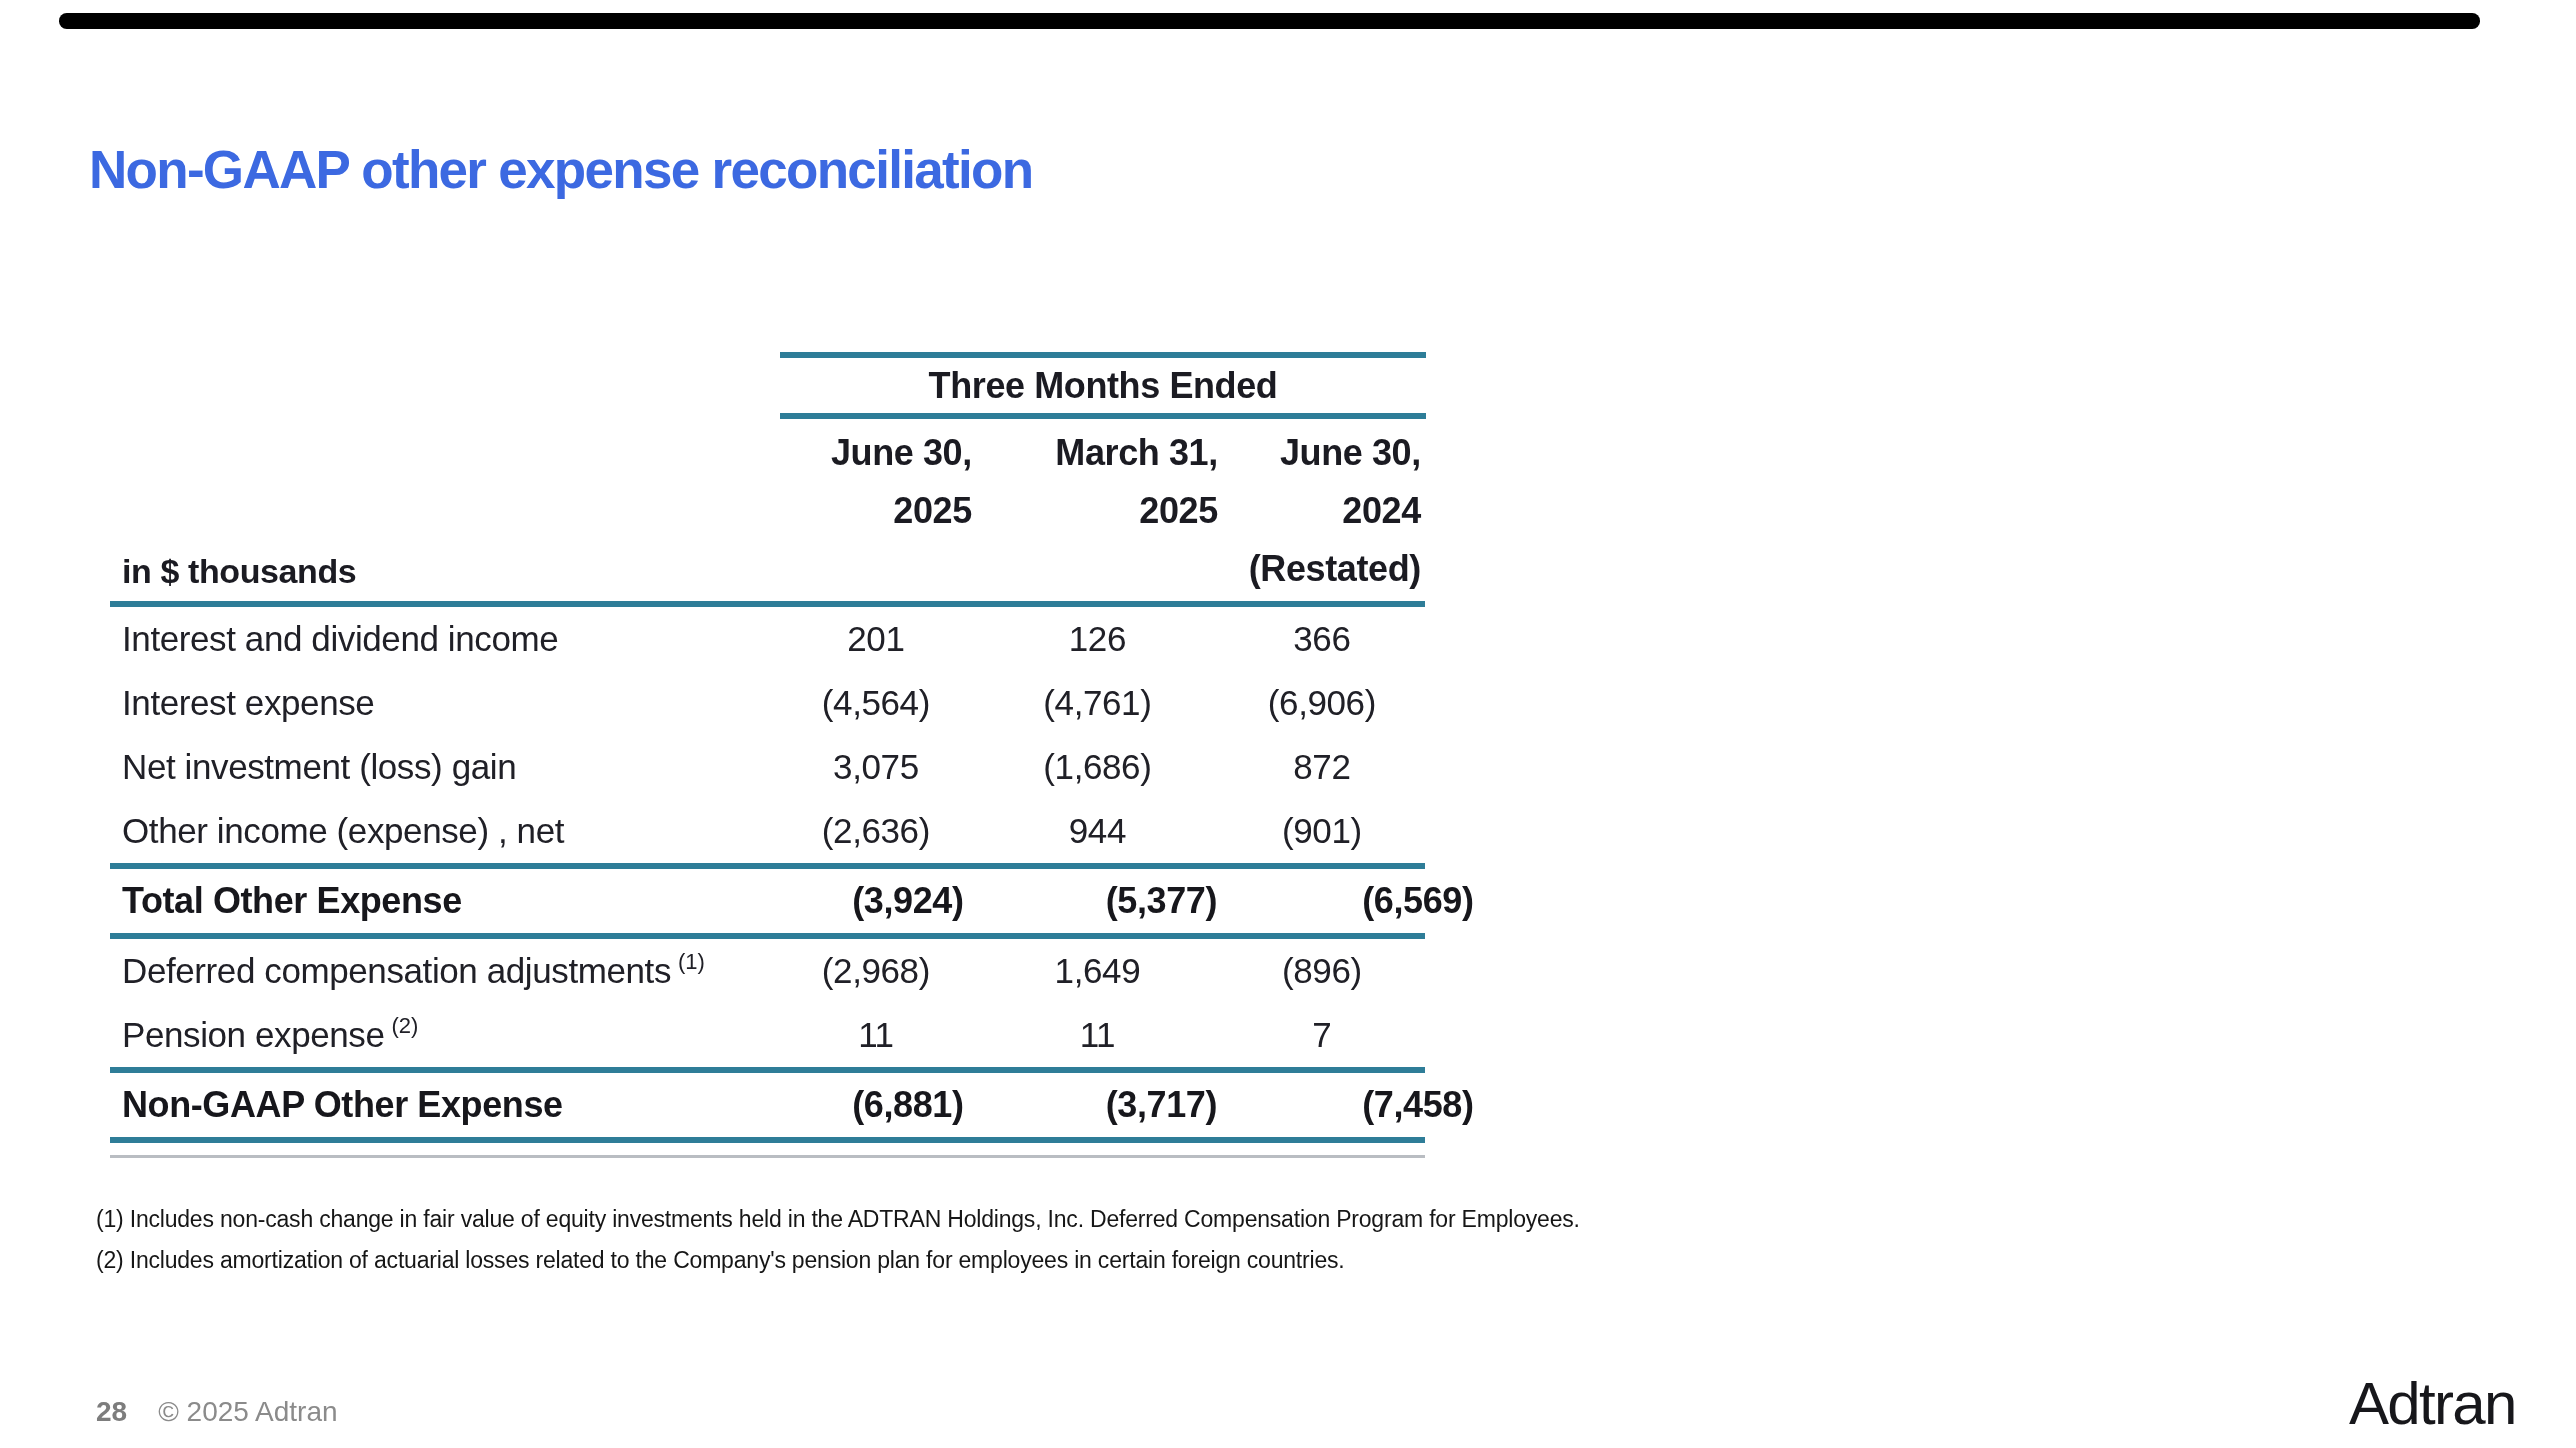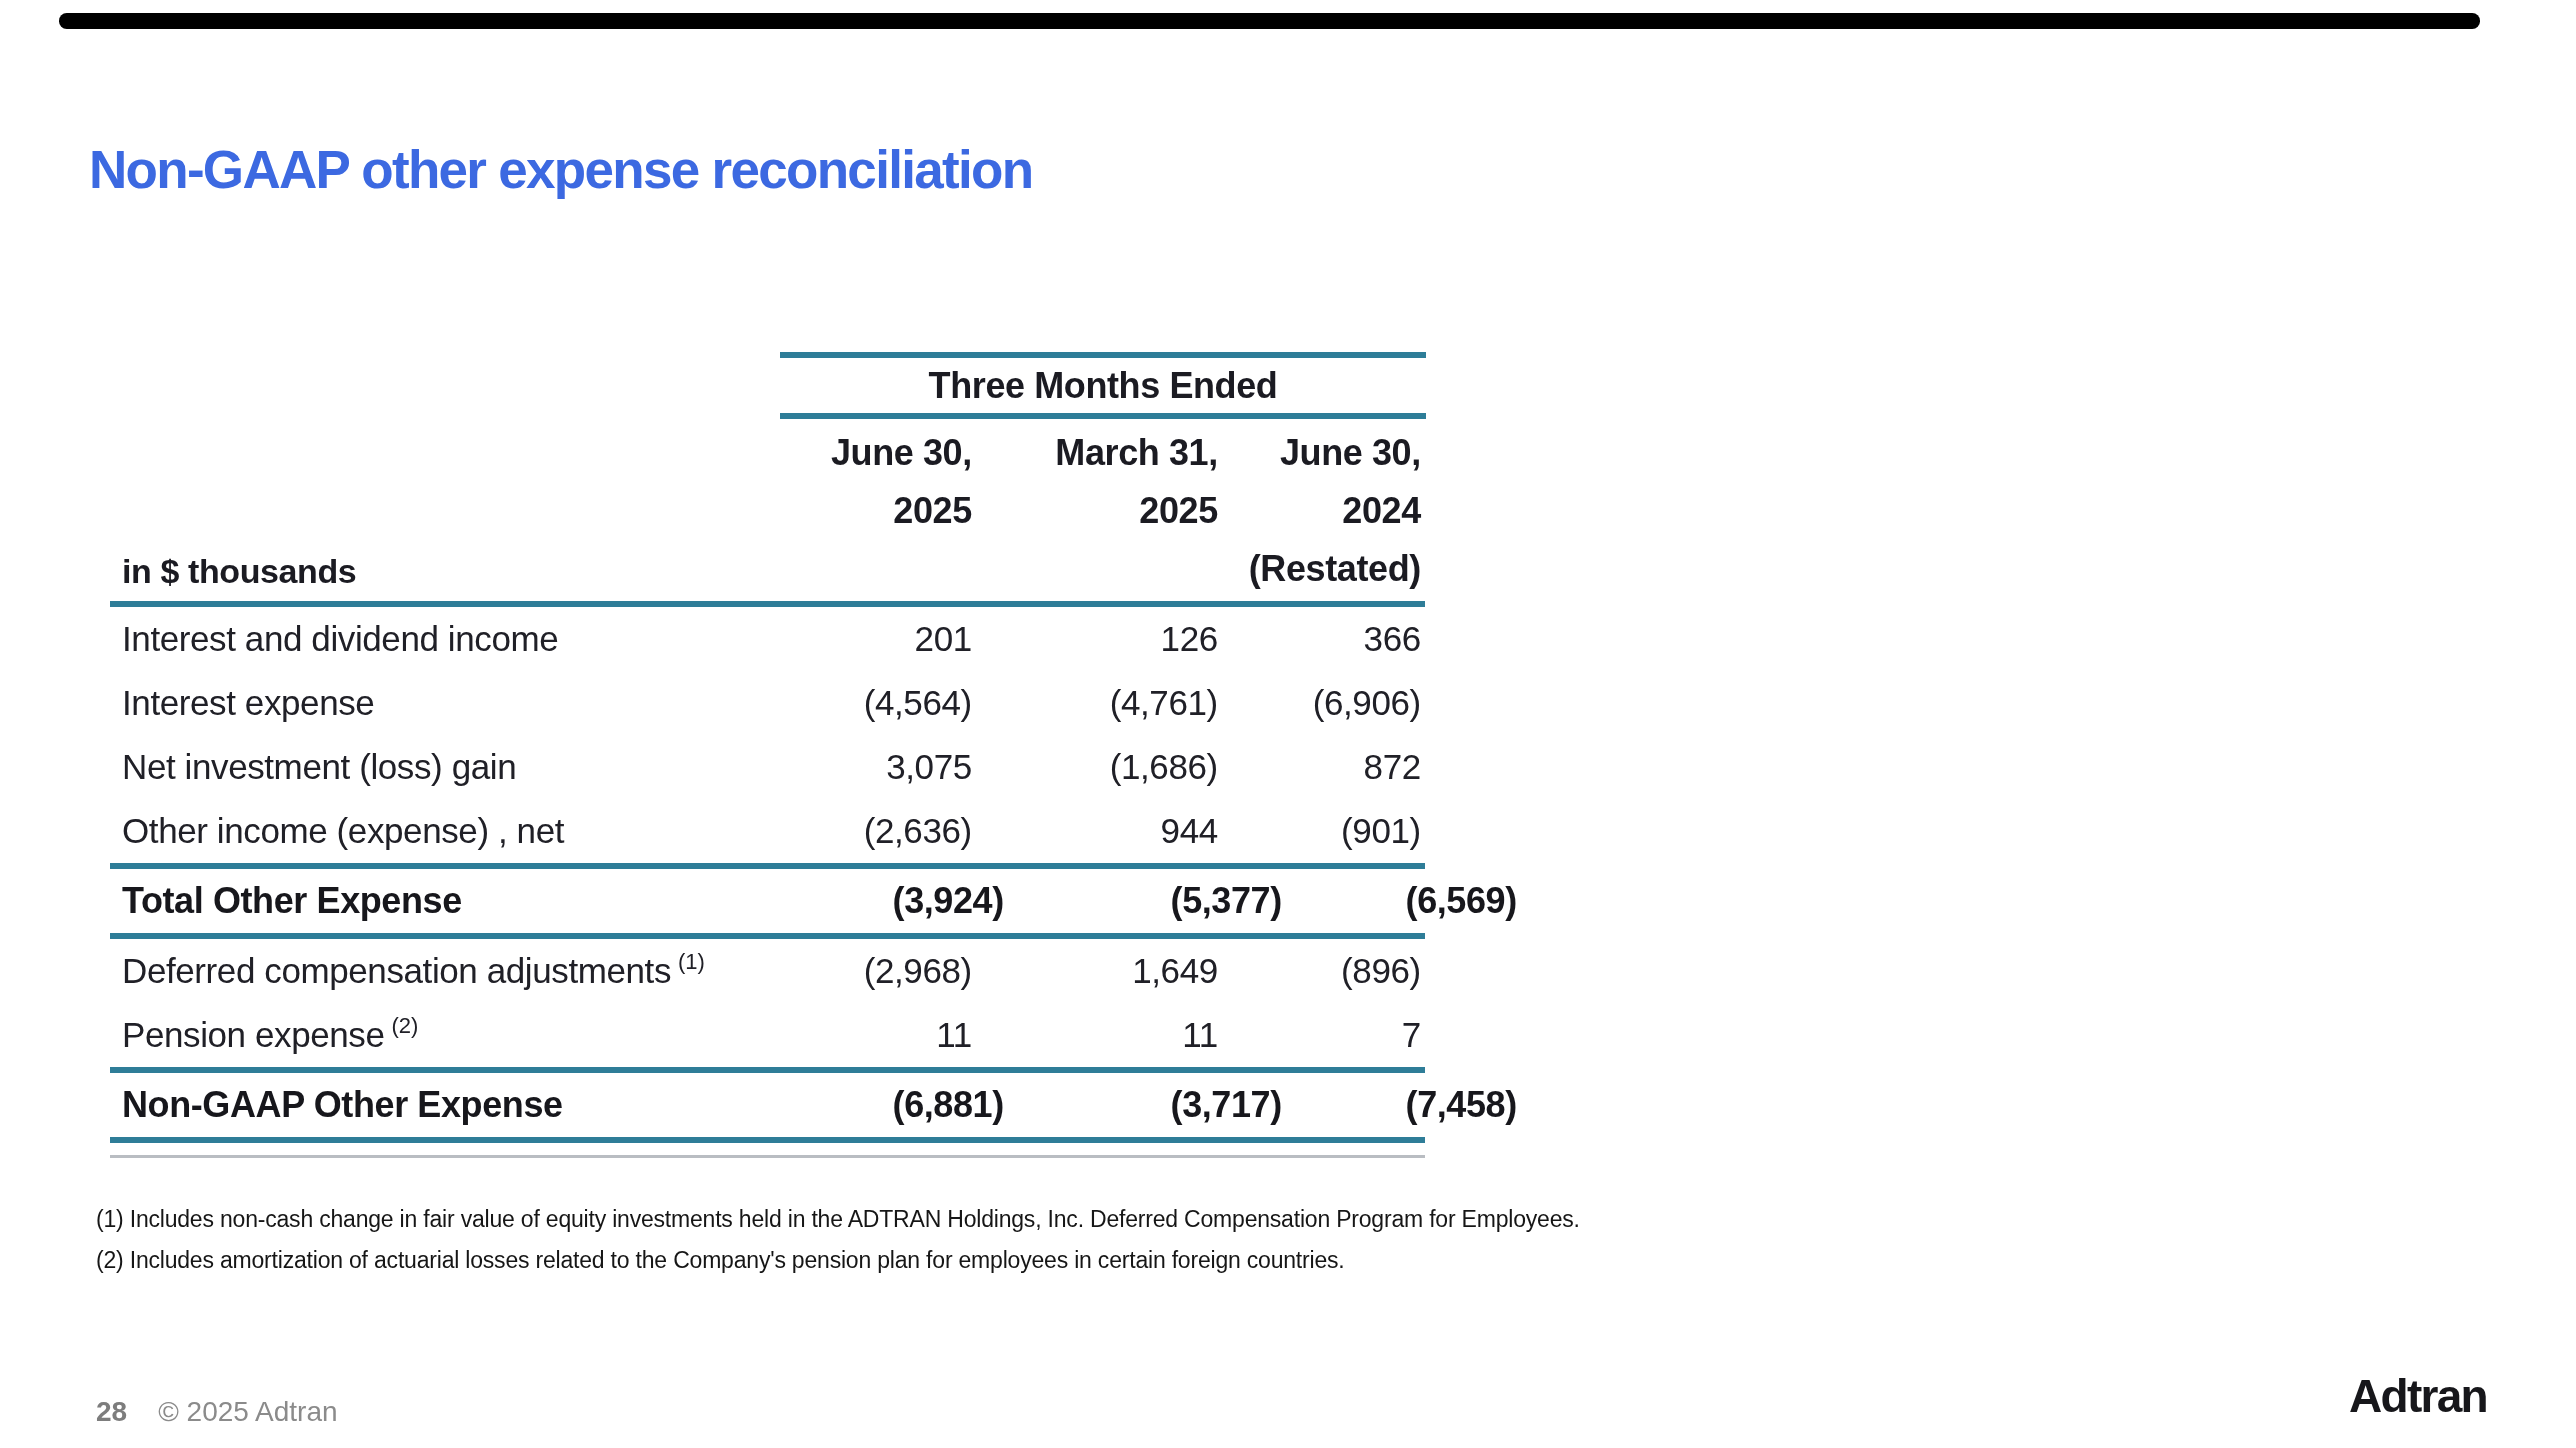--- a/index.html
+++ b/index.html
@@ -22,36 +22,36 @@
                text-align:center;font-size:36px;font-weight:700;color:#1b1b22;
                letter-spacing:-0.4px;}
 
   .trow{display:grid;grid-template-columns:670px 197px 246px 203px;height:64px;
         align-items:center;font-size:35px;letter-spacing:-0.4px;}
   .trow.hdr{height:182px;align-items:start;font-weight:700;font-size:36px;}
   .trow.bold{font-weight:700;color:#17171c;font-size:36px;gap:32px;}
 
   .cell{white-space:nowrap;}
   .cell.label{padding-left:12px;}
-  .cell.num{text-align:right;padding-right:5.2px;}
+  .cell.num{text-align:center;padding-right:5.2px;}
   .datecell{text-align:right;padding-right:5.2px;padding-top:5.2px;color:#1b1b22;}
   .hl{line-height:58px;height:58px;}
   .cell.unit{align-self:end;padding-bottom:10.3px;font-weight:700;font-size:34px;color:#1b1b22;}
   .sup{font-size:22px;position:relative;top:-13.7px;margin-left:6.9px;letter-spacing:0;}
 
   
   .footnotes{position:absolute;left:96px;top:1206px;font-size:23px;color:#161616;
              letter-spacing:-0.2px;}
   .footnote{margin-bottom:13.7px;white-space:nowrap;}
 
   
   .footer{position:absolute;left:96px;top:1396px;display:flex;align-items:flex-end;
           gap:31px;font-size:28px;color:#8b8b8b;}
   .pagenum{font-weight:700;color:#7d7d7d;}
-  .logo{position:absolute;left:2349px;top:1369px;font-size:46px;font-weight:700;
+  .logo{position:absolute;left:2349px;top:1369px;font-size:60px;font-weight:400;
         color:#17171b;letter-spacing:-1.7px;}
 </style>
 </head>
 <body>
 
 <div class="slide">
 
   <div class="topbar"></div>
 
   <div class="title">Non-GAAP other expense reconciliation</div>

